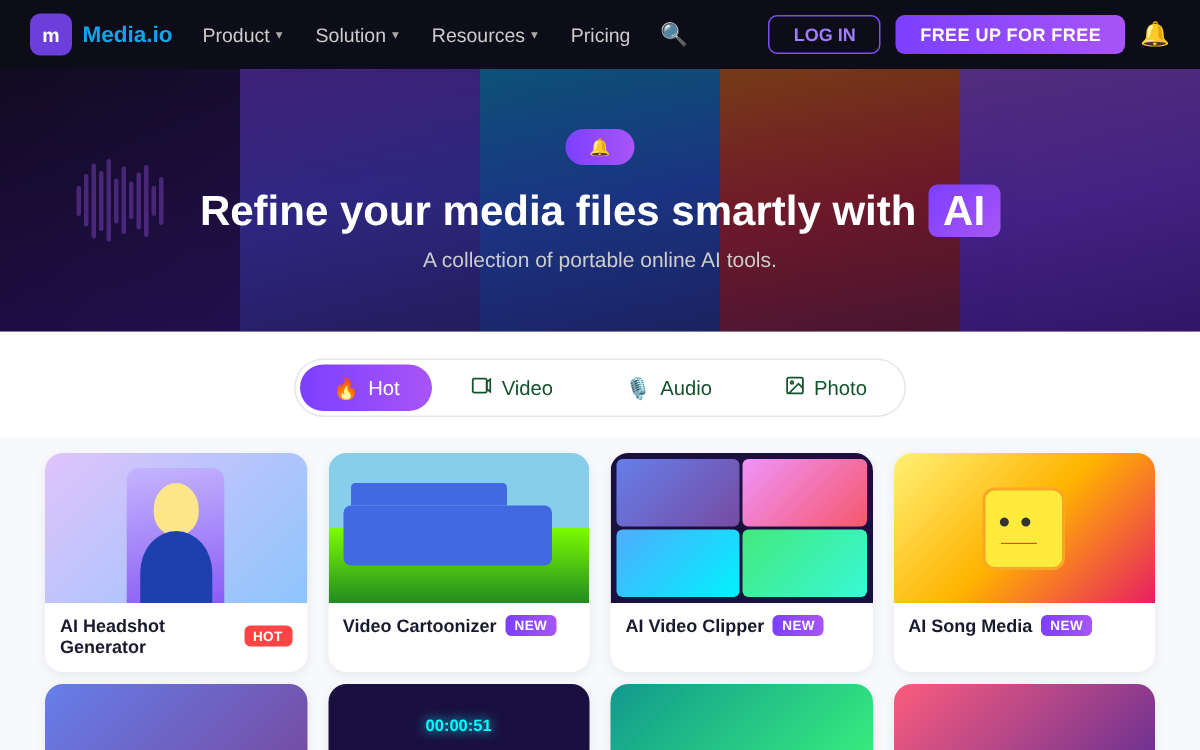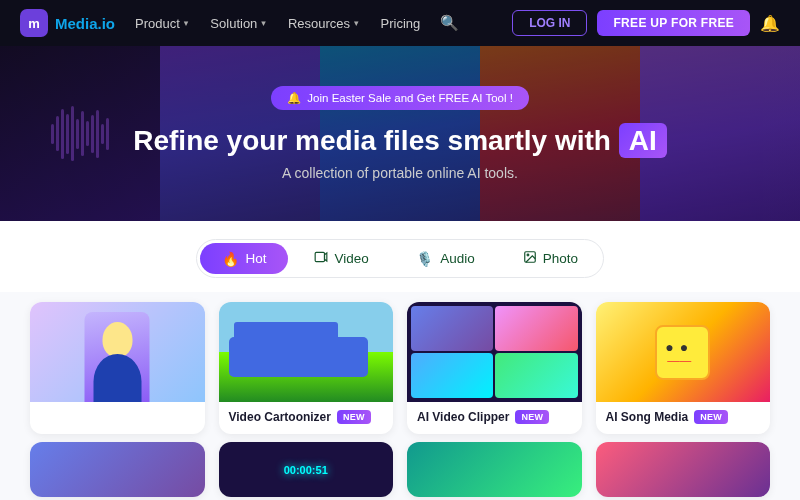--- a/index.html
+++ b/index.html
@@ -270,21 +270,20 @@
       </div>
     </div>
     <div class="person-silhouette p1"></div>
     <div class="person-silhouette p2"></div>
     <div class="person-silhouette p3"></div>
     <div class="person-silhouette p4"></div>
   </div>
   <div class="hero-overlay">
     <div class="promo-banner">
       <span>🔔</span>
-      <span>Join Easter Sale and Get FREE AI Tool !</span>
     </div>
     <h1 class="hero-title">
       <span>Refine your media files smartly with</span>
       <span class="ai-badge">AI</span>
     </h1>
     <p class="hero-sub">A collection of portable online AI tools.</p>
   </div>
 </section>
 
 <div class="tabs-section">
@@ -319,20 +318,26 @@
   </div>
 </div>
 
 <div class="cards-section">
   <div class="cards-grid">
 
     <div class="card">
       <div class="card-thumb thumb-headshot">
         <div class="headshot-person"></div>
       </div>
+      <div class="card-info">
+        <div class="card-title">
+          <span>AI Headshot Generator</span>
+          <span class="badge badge-hot">HOT</span>
+        </div>
+      </div>
     </div>
 
     <div class="card">
       <div class="card-thumb">
         <div class="tram-scene">
           <div class="tram"></div>
         </div>
       </div>
       <div class="card-info">
         <div class="card-title">

